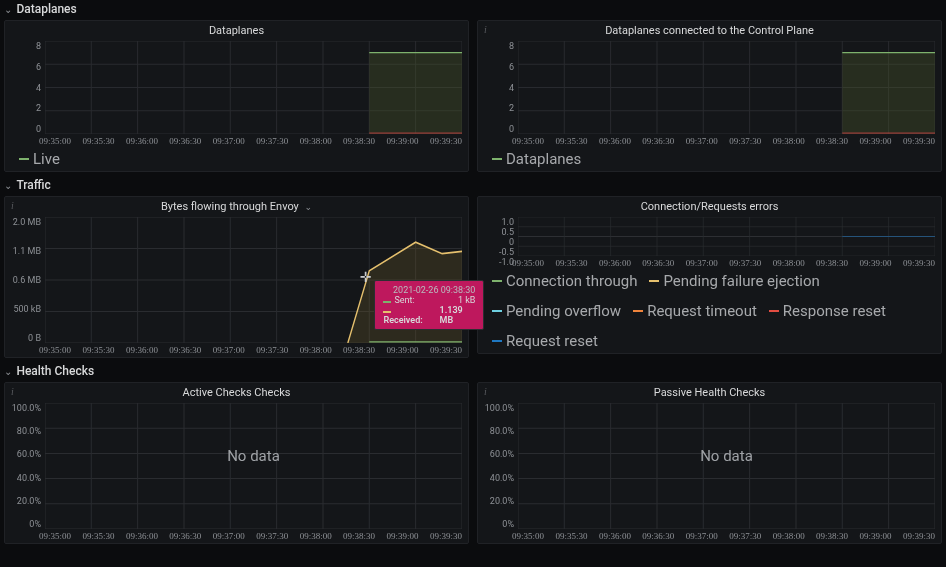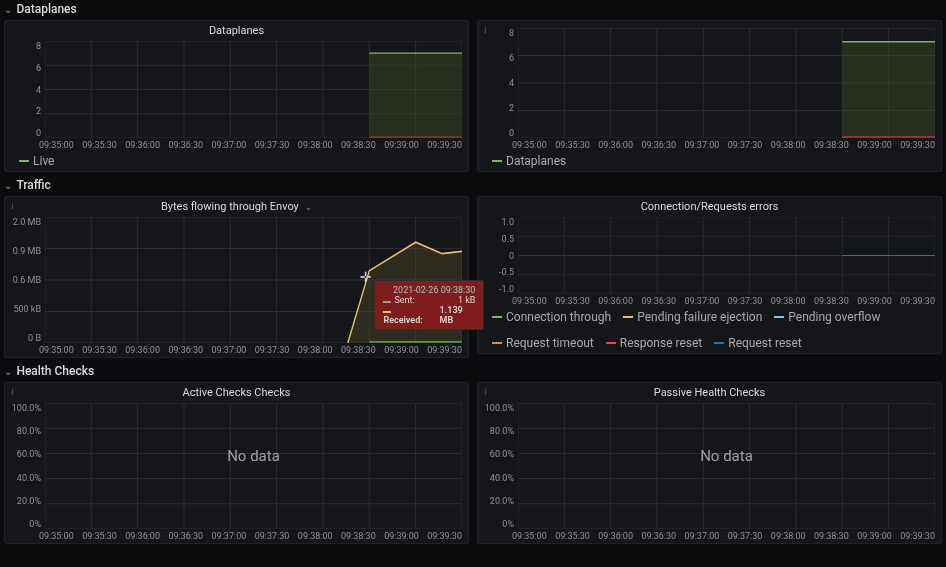--- a/index.html
+++ b/index.html
@@ -71,20 +71,21 @@
     width: 100%;
     height: 100%;
     display: block;
   }
   .xaxis {
     display: flex;
     justify-content: space-between;
     padding: 0 6px 2px 34px;
     font-size: 9px;
     color: #8e9196;
+    font-family: Liberation Serif, serif;
   }
   .yaxis {
     position: absolute;
     left: 0;
     top: 0;
     bottom: 0;
     width: 34px;
     display: flex;
     flex-direction: column;
     justify-content: space-between;
@@ -97,21 +98,21 @@
     position: absolute;
     left: 34px;
     right: 0;
     top: 0;
     bottom: 0;
   }
   .legend {
     display: flex;
     gap: 12px;
     padding: 2px 8px 3px 14px;
-    font-size: 12px;
+    font-size: 15px;
     color: #a7a9ac;
     flex-wrap: wrap;
     text-align: center;
   }
   .legend .item {
     display: flex;
     align-items: center;
     gap: 4px;
   }
   .legend .swatch {
@@ -122,21 +123,21 @@
   .nodata {
     position: absolute;
     left: 50%;
     top: 42%;
     transform: translate(-50%, -50%);
     color: #9fa2a6;
     font-size: 15px;
   }
   .tooltip {
     position: absolute;
-    background: #7f1d1d;
+    background: #be185d;
     border: 1px solid #2c2e32;
     border-radius: 2px;
     padding: 4px 8px;
     font-size: 9px;
     color: #d8d9da;
     pointer-events: none;
     z-index: 10;
     min-width: 110px;
   }
   .tooltip .tt-row {
@@ -228,20 +229,21 @@
       <div class="item">
         <span class="swatch" style="background:#7eb26d"></span>
         <span>Live</span>
       </div>
     </div>
   </div>
 
   <div class="panel" style="height:152px">
     <div class="panel-title">
       <span class="info">i</span>
+      <span>Dataplanes connected to the Control Plane</span>
     </div>
     <div class="chart-area">
       <div class="yaxis">
         <span>8</span>
         <span>6</span>
         <span>4</span>
         <span>2</span>
         <span>0</span>
       </div>
       <div class="plot">
@@ -296,21 +298,21 @@
 
   <div class="panel" style="height:162px">
     <div class="panel-title">
       <span class="info">i</span>
       <span>Bytes flowing through Envoy</span>
       <span class="dd">⌄</span>
     </div>
     <div class="chart-area">
       <div class="yaxis">
         <span>2.0 MB</span>
-        <span>0.9 MB</span>
+        <span>1.1 MB</span>
         <span>0.6 MB</span>
         <span>500 kB</span>
         <span>0 B</span>
       </div>
       <div class="plot">
         <svg class="chart-svg" viewBox="0 0 420 110" preserveAspectRatio="none">
           <line class="gridline" x1="0" y1="0" x2="420" y2="0"></line>
           <line class="gridline" x1="0" y1="27.5" x2="420" y2="27.5"></line>
           <line class="gridline" x1="0" y1="55" x2="420" y2="55"></line>
           <line class="gridline" x1="0" y1="82.5" x2="420" y2="82.5"></line>

